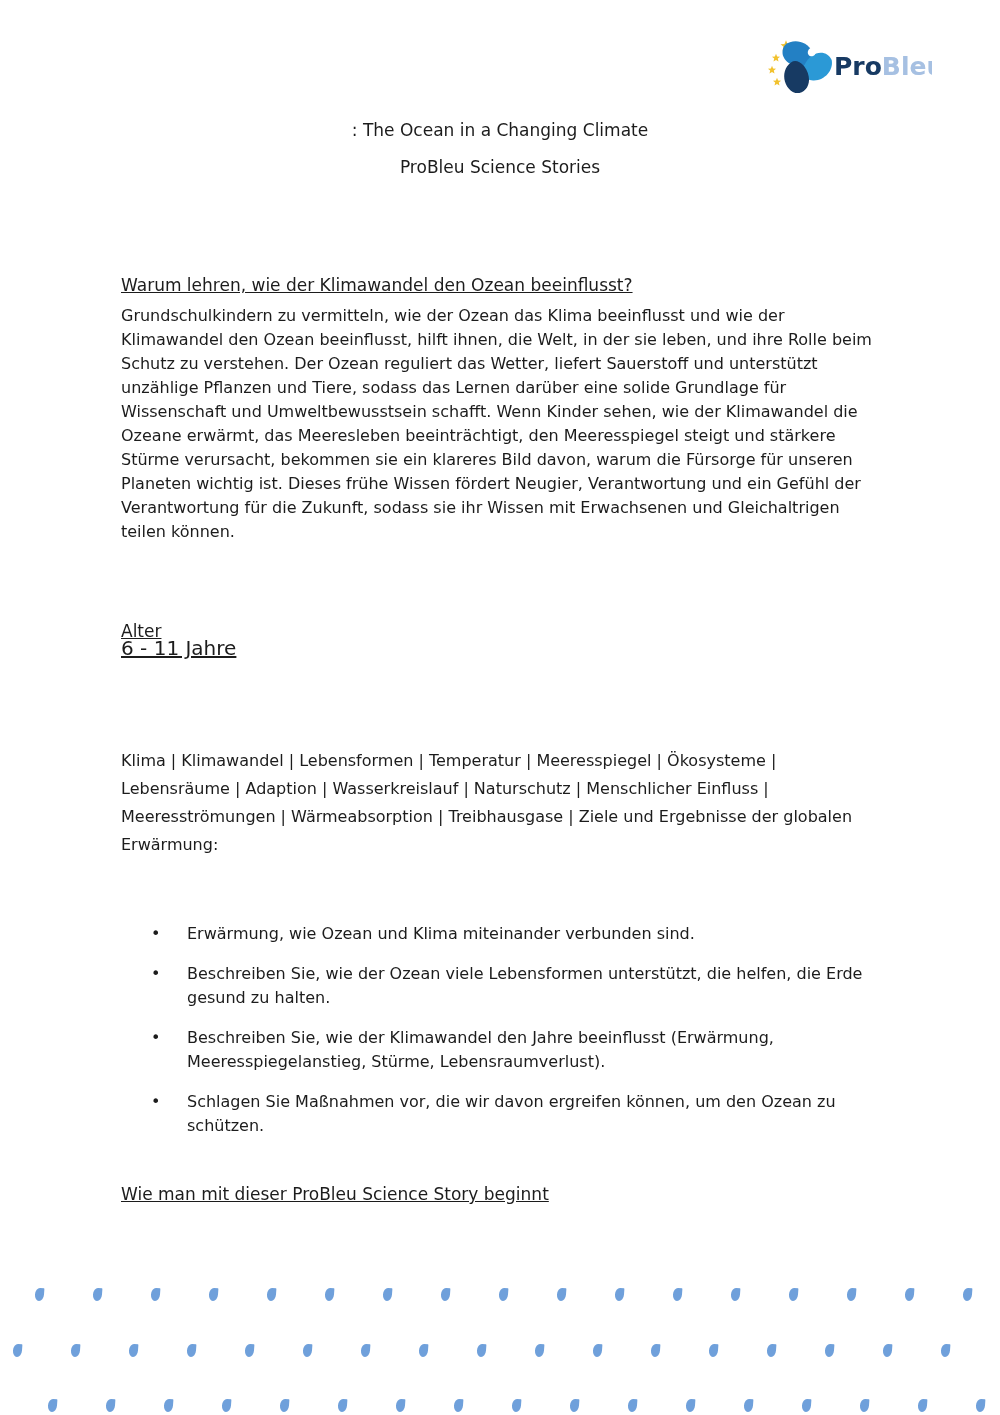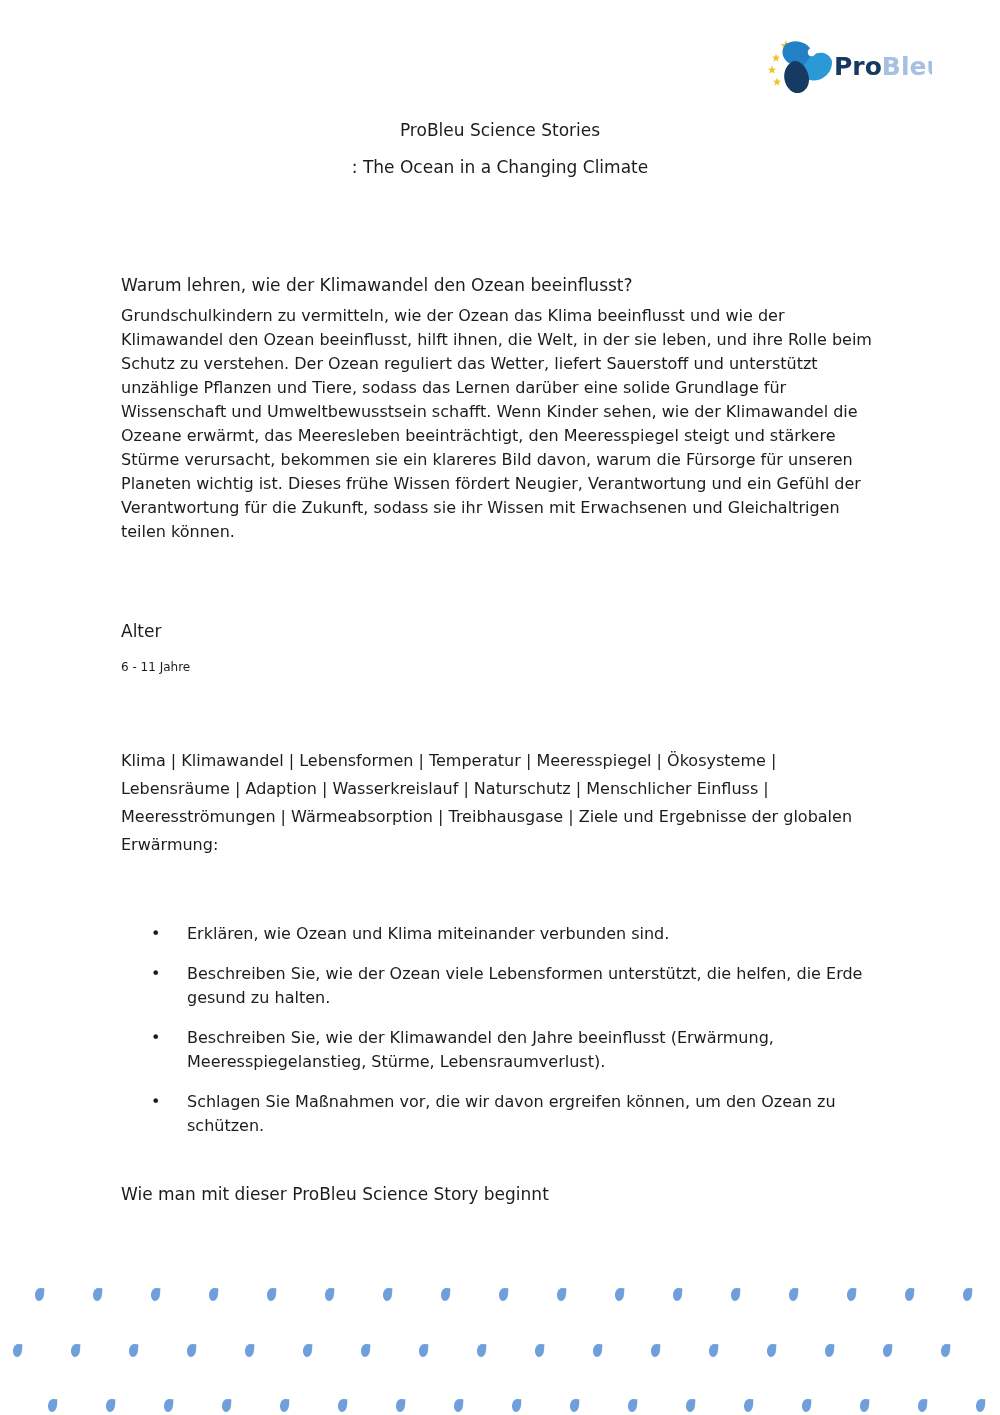--- a/index.html
+++ b/index.html
@@ -8,21 +8,21 @@
   }
   html,body{margin:0;padding:0;background:#ffffff;}
   .page{
     position:relative; width:1000px; height:1415px; background:#ffffff;
     font-family:"DejaVu Sans","Liberation Sans",sans-serif; color:var(--text);
     overflow:hidden; margin:0 auto;
   }
   .logo{position:absolute; top:38px; left:762px; width:170px; height:56px;}
   .title-block{position:absolute; top:112px; left:0; width:1000px; text-align:center;
     font-size:17px; line-height:37px;}
-  .h-sec{position:absolute; left:121px; font-size:17px; line-height:24px; white-space:nowrap;}
+  .h-sec{position:absolute; left:121px; font-size:17px; line-height:24px; white-space:nowrap;text-decoration:underline;}
   .para{position:absolute; left:121px; width:764px; font-size:16px; line-height:24px;}
   .p-keywords{line-height:28px; width:768px;}
   .objectives{position:absolute; left:145px; top:922px; width:740px; margin:0; padding:0;
     list-style:none; font-size:16px; line-height:24px;}
   .objectives li{display:flex; margin-bottom:16px;}
   .objectives .bullet{flex:0 0 36px; text-align:left; padding-left:6px;}
   .objectives .obj-text{flex:1;}
   .droplet{
     position:absolute; width:9px; height:13px; background:var(--droplet);
     border-radius:55% 6% 55% 50% / 55% 10% 55% 50%;
@@ -52,37 +52,37 @@
 
           <path d="M10,-19 C13,-15 12,-11 9,-10 C6,-9 3,-11 4,-15 C4.5,-17 7,-19 10,-19 Z" fill="#ffffff"></path>
         </g>
       </g>
 
       <text x="72" y="37" font-size="25" font-weight="bold" font-family="DejaVu Sans, Liberation Sans, sans-serif"><tspan style="fill:var(--navy)">Pro</tspan><tspan style="fill:var(--bleutext)">Bleu</tspan></text>
     </svg>
   </div>
 
   <div class="title-block">
+    <div>: The Ocean in a Changing Climate</div>
     <div>ProBleu Science Stories</div>
-    <div>: The Ocean in a Changing Climate</div>
   </div>
 
   <div class="h-sec" style="top:273px">Warum lehren, wie der Klimawandel den Ozean beeinflusst?</div>
   <div class="para" style="top:304px">Grundschulkindern zu vermitteln, wie der Ozean das Klima beeinflusst und wie der Klimawandel den Ozean beeinflusst, hilft ihnen, die Welt, in der sie leben, und ihre Rolle beim Schutz zu verstehen. Der Ozean reguliert das Wetter, liefert Sauerstoff und unterstützt unzählige Pflanzen und Tiere, sodass das Lernen darüber eine solide Grundlage für Wissenschaft und Umweltbewusstsein schafft. Wenn Kinder sehen, wie der Klimawandel die Ozeane erwärmt, das Meeresleben beeinträchtigt, den Meeresspiegel steigt und stärkere Stürme verursacht, bekommen sie ein klareres Bild davon, warum die Fürsorge für unseren Planeten wichtig ist. Dieses frühe Wissen fördert Neugier, Verantwortung und ein Gefühl der Verantwortung für die Zukunft, sodass sie ihr Wissen mit Erwachsenen und Gleichaltrigen teilen können.</div>
 
   <div class="h-sec" style="top:619px">Alter</div>
-  <div class="h-sec" style="top:655px; font-size:12px">6 - 11 Jahre</div>
+  <div class="h-sec" style="top:636px; font-size:20px">6 - 11 Jahre</div>
 
   <div class="para p-keywords" style="top:747px">Klima | Klimawandel | Lebensformen | Temperatur | Meeresspiegel | Ökosysteme | Lebensräume | Adaption | Wasserkreislauf | Naturschutz | Menschlicher Einfluss | Meeresströmungen | Wärmeabsorption | Treibhausgase | Ziele und Ergebnisse der globalen Erwärmung:</div>
 
   <ul class="objectives">
 
       <li>
         <span class="bullet">•</span>
-        <span class="obj-text">Erklären, wie Ozean und Klima miteinander verbunden sind.</span>
+        <span class="obj-text">Erwärmung, wie Ozean und Klima miteinander verbunden sind.</span>
       </li>
 
       <li>
         <span class="bullet">•</span>
         <span class="obj-text">Beschreiben Sie, wie der Ozean viele Lebensformen unterstützt, die helfen, die Erde gesund zu halten.</span>
       </li>
 
       <li>
         <span class="bullet">•</span>
         <span class="obj-text">Beschreiben Sie, wie der Klimawandel den Jahre beeinflusst (Erwärmung, Meeresspiegelanstieg, Stürme, Lebensraumverlust).</span>

